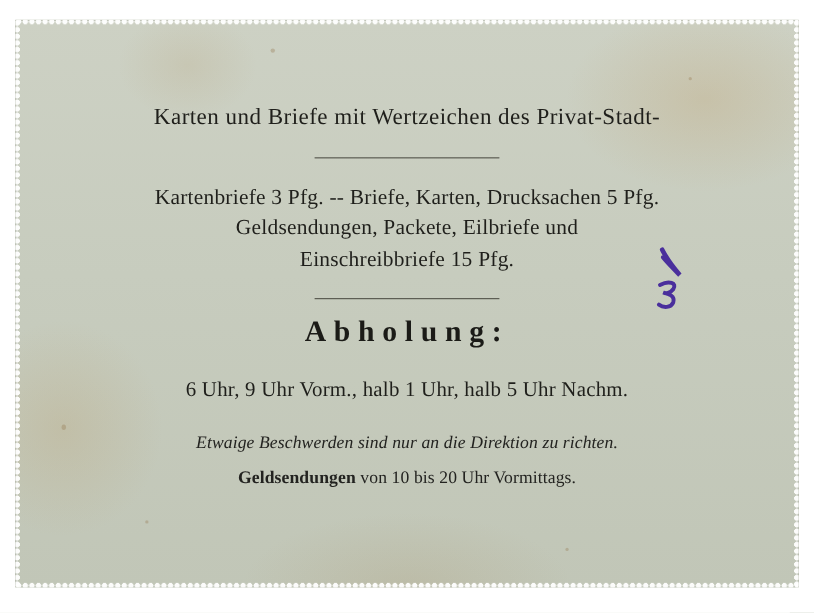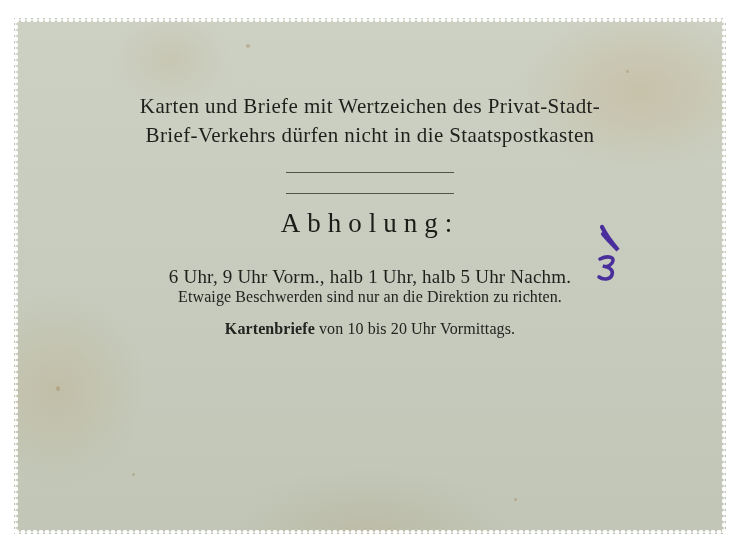--- a/index.html
+++ b/index.html
@@ -101,38 +101,40 @@
     width: 168px;
     height: 0;
     border-top: 1.5px solid #3c3c34;
     margin: 20px auto 0 auto;
     opacity: 0.85;
   }
 
   .heading {
     margin-top: 14px;
     font-size: 27px;
-    font-weight: normal;
+    font-weight: bold;
     letter-spacing: 7px;
     color: #1b1b17;
   }
 
   .block-3 {
     margin-top: 27px;
     font-size: 19px;
     letter-spacing: 0.2px;
     color: #1f1f1b;
     white-space: nowrap;
   }
 
   .block-4 {
+    margin-top: 28px;
     font-size: 16px;
     letter-spacing: 0.1px;
     color: #232320;
     white-space: nowrap;
+    font-style: italic;
   }
 
   .block-5 {
     margin-top: 14px;
     font-size: 16px;
     letter-spacing: 0.1px;
     color: #232320;
     white-space: nowrap;
   }
   .block-5 b { font-weight: bold; }
@@ -171,35 +173,39 @@
     <div class="speck" style="left:232px;top:26px;width:4px;height:4px;"></div>
     <div class="speck" style="left:612px;top:52px;width:3px;height:3px;"></div>
     <div class="speck" style="left:42px;top:368px;width:4px;height:5px;"></div>
     <div class="speck" style="left:118px;top:455px;width:3px;height:3px;"></div>
     <div class="speck" style="left:500px;top:480px;width:3px;height:3px;"></div>
 
     <div class="content">
 
       <div class="block-1">
         <span class="ln">Karten und Briefe mit Wertzeichen des Privat-Stadt-</span>
-        <span class="ln">Brief-Verkehrs dürfen nicht in die Staatspostkasten</span>
       </div>
 
       <div class="rule"></div>
 
+      <div class="block-2">
+        <span class="ln">Kartenbriefe 3 Pfg. -- Briefe, Karten, Drucksachen 5 Pfg.</span>
+        <span class="ln">Geldsendungen, Packete, Eilbriefe und</span>
+        <span class="ln">Einschreibbriefe 15 Pfg.</span>
+      </div>
 
       <div class="rule rule-2"></div>
 
       <div class="heading">Abholung:</div>
 
       <div class="block-3">6 Uhr, 9 Uhr Vorm., halb 1 Uhr, halb 5 Uhr Nachm.</div>
 
       <div class="block-4">Etwaige Beschwerden sind nur an die Direktion zu richten.</div>
 
-      <div class="block-5"><b>Kartenbriefe</b><span> von 10 bis 20 Uhr Vormittags.</span></div>
+      <div class="block-5"><b>Geldsendungen</b><span> von 10 bis 20 Uhr Vormittags.</span></div>
 
     </div>
 
     <div class="annotation">
       <svg width="34" height="62" viewBox="0 0 34 62" fill="none">
         <path d="M6 4 C10 12, 16 20, 22 27 C17 22, 11 16, 7 11" stroke="#4a2f9c" stroke-width="4.2" stroke-linecap="round" fill="none"></path>
         <path d="M4 36 C12 32, 20 34, 16 40 C13 44, 9 44, 7 43 C12 44, 18 46, 16 52 C14 57, 7 57, 3 54" stroke="#4a2f9c" stroke-width="3.6" stroke-linecap="round" fill="none"></path>
       </svg>
     </div>
 

